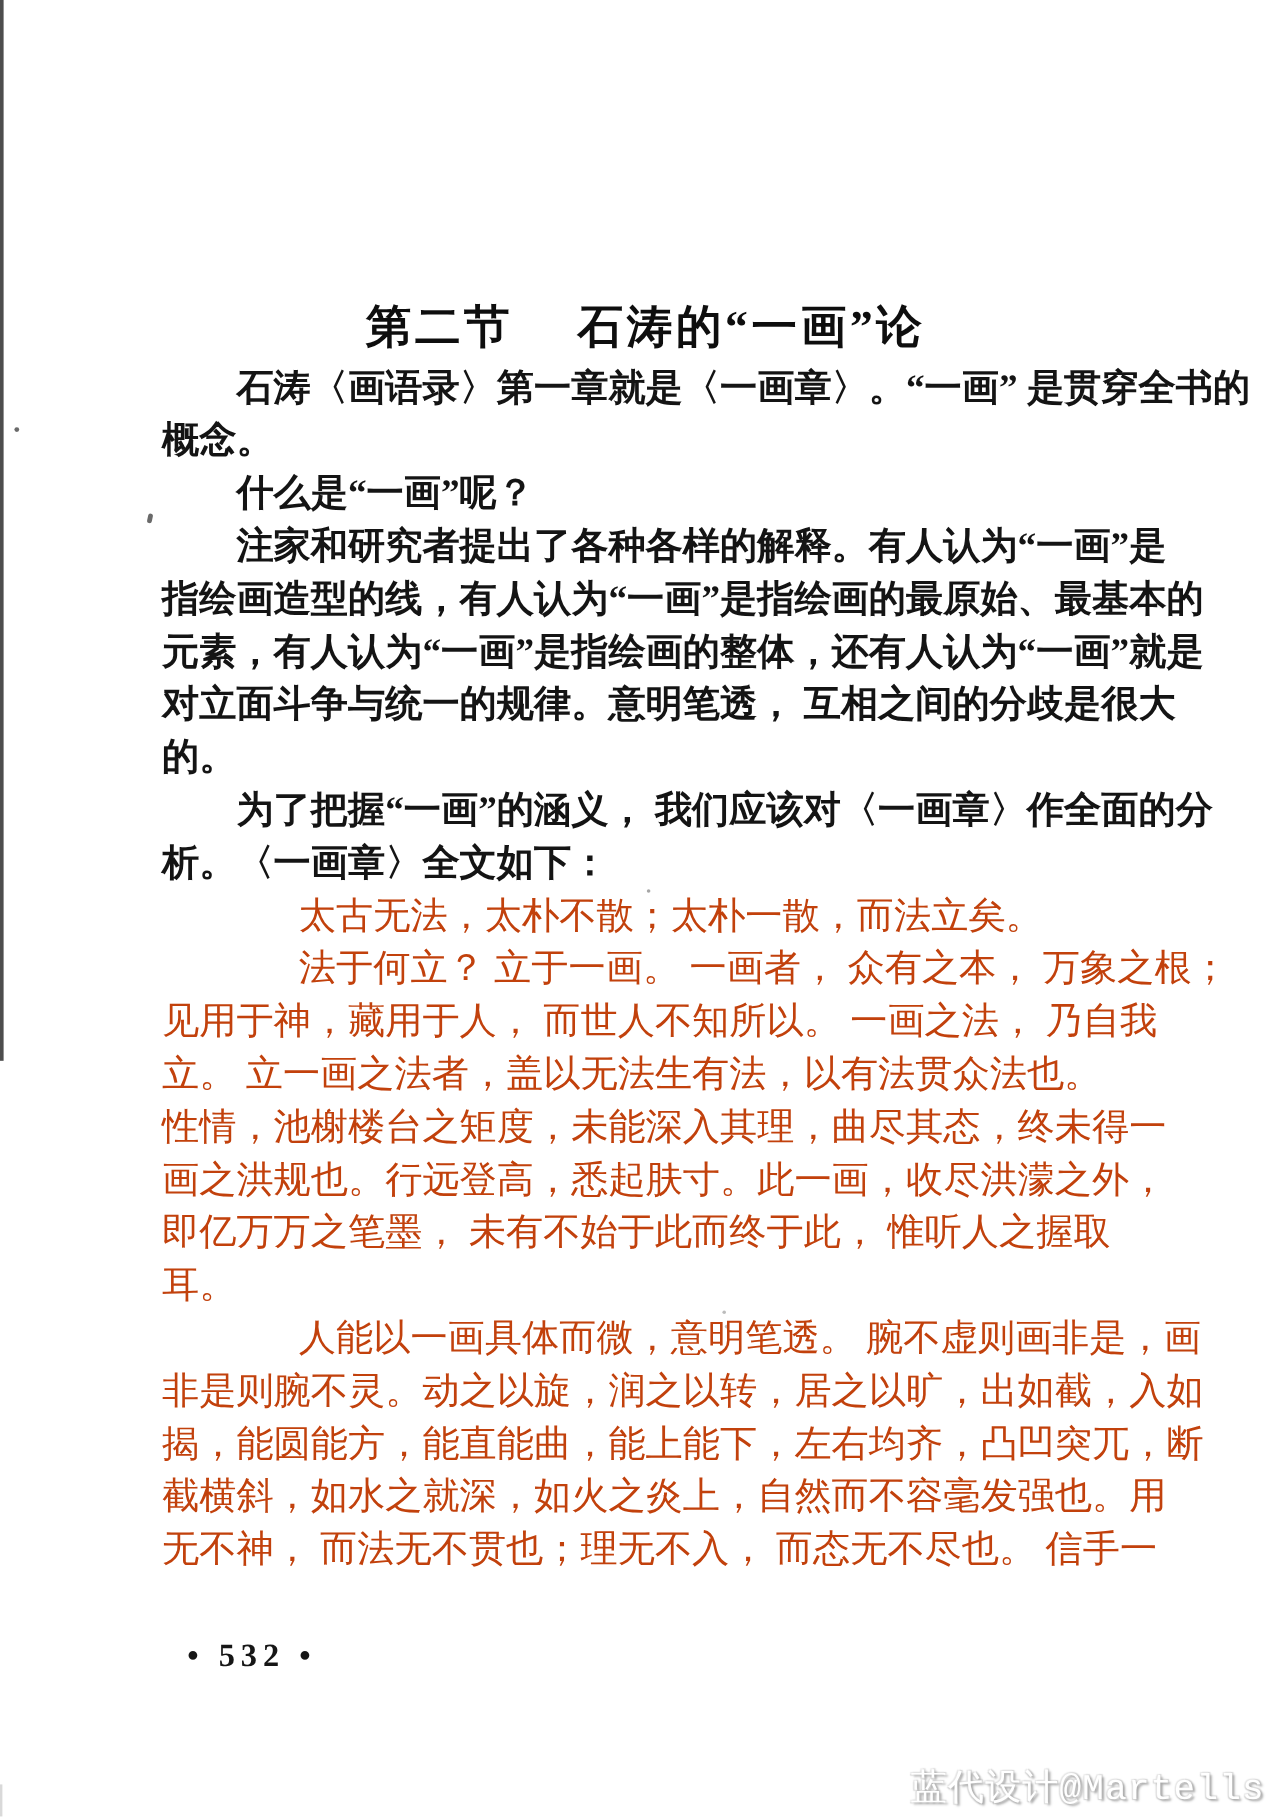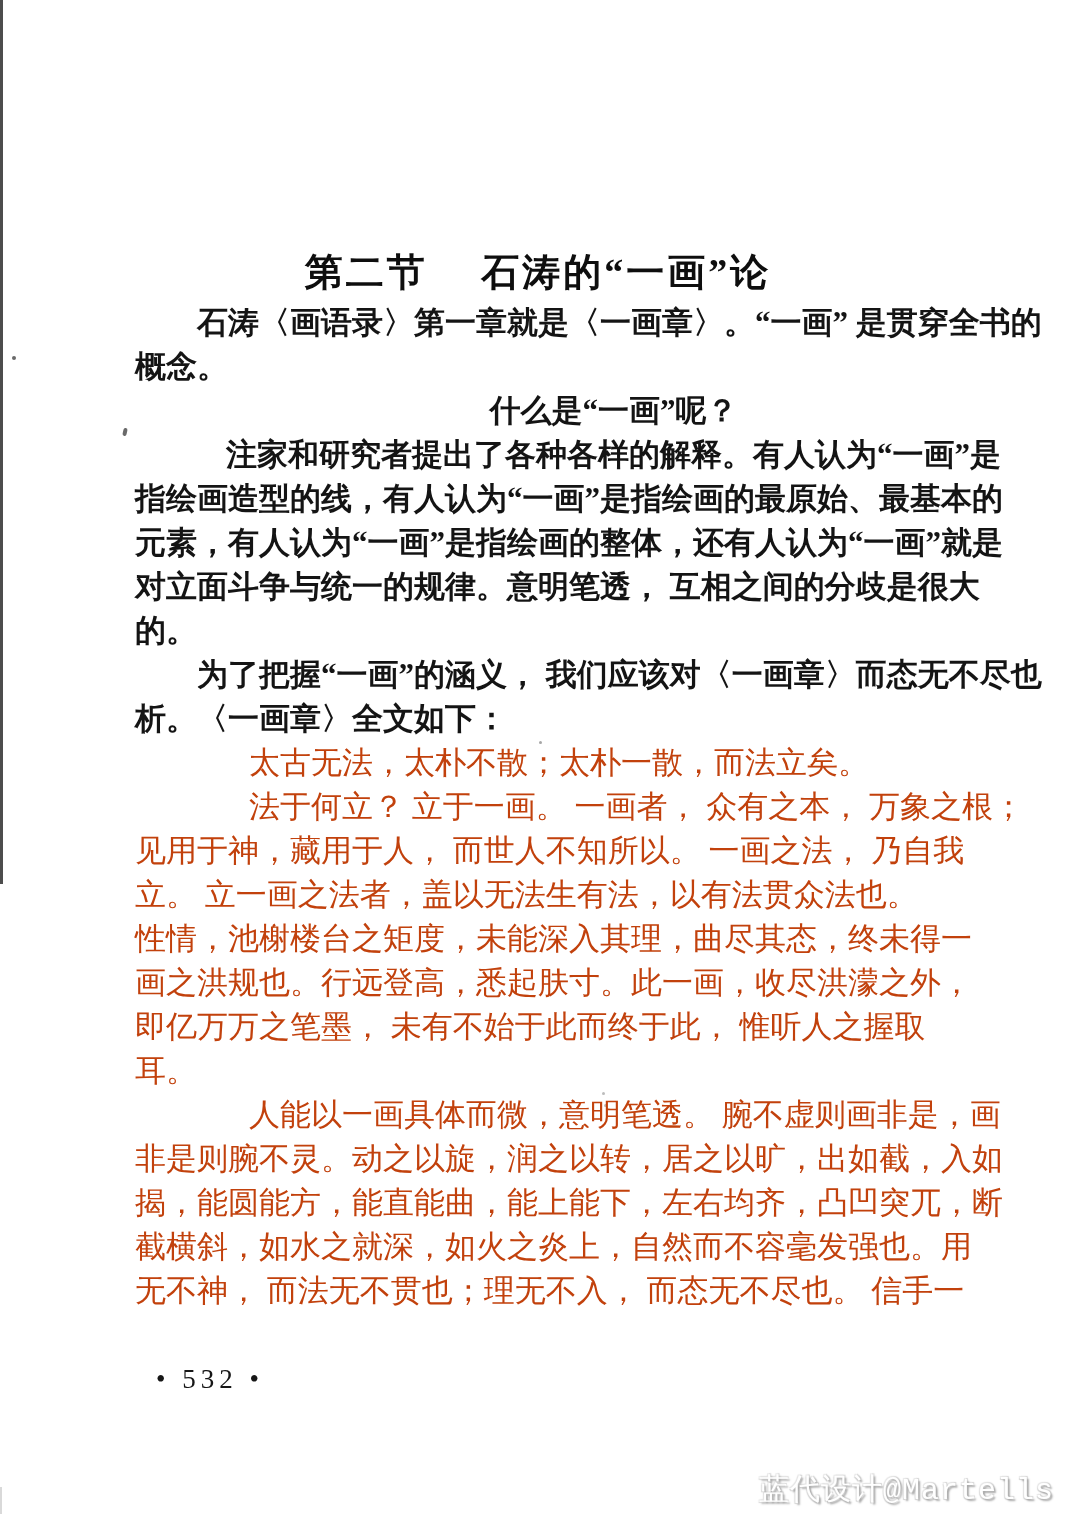--- a/index.html
+++ b/index.html
@@ -20,26 +20,26 @@
 
   .title{
     position:absolute;left:135px;top:222px;width:806px;
     text-align:center;font-size:38px;font-weight:800;
     letter-spacing:3px;white-space:pre;color:#0e0e0e;
   }
   .lines{position:absolute;left:135px;top:301px;width:895px;}
   .line{white-space:pre;font-size:31px;line-height:44px;height:44px;color:#141414;}
   .b{font-weight:700;}                 
   .q{font-weight:400;color:#c2410c;}   
-  .i2{padding-left:62px;text-align:center;}              
+  .i2{padding-left:62px;}              
   .iq{padding-left:114px;}             
 
   .page-number{
     position:absolute;left:156px;top:1364px;
-    font-size:27px;font-weight:400;letter-spacing:5px;color:#161616;white-space:pre;
+    font-size:27px;font-weight:700;letter-spacing:5px;color:#161616;white-space:pre;
   }
   .watermark{
     position:absolute;right:12px;bottom:4px;
     font-size:30px;color:#ffffff;
     font-family:Liberation Mono, monospace;
     text-shadow:2px 2px 2px #a8a8a8,-1px -1px 1px #e6e6e6,1px -1px 1px #d5d5d5,-1px 1px 1px #d5d5d5;
     letter-spacing:1px;white-space:pre;
   }
 </style>
 </head>
@@ -59,21 +59,21 @@
 
   <div class="lines">
     <div class="line b i2">石涛〈画语录〉第一章就是〈一画章〉。“一画” 是贯穿全书的</div>
     <div class="line b">概念。</div>
     <div class="line b i2">什么是“一画”呢？</div>
     <div class="line b i2">注家和研究者提出了各种各样的解释。有人认为“一画”是</div>
     <div class="line b">指绘画造型的线，有人认为“一画”是指绘画的最原始、最基本的</div>
     <div class="line b">元素，有人认为“一画”是指绘画的整体，还有人认为“一画”就是</div>
     <div class="line b">对立面斗争与统一的规律。意明笔透， 互相之间的分歧是很大</div>
     <div class="line b">的。</div>
-    <div class="line b i2">为了把握“一画”的涵义， 我们应该对〈一画章〉而态无不尽也</div>
+    <div class="line b i2">为了把握“一画”的涵义， 我们应该对〈一画章〉作全面的分</div>
     <div class="line b">析。〈一画章〉全文如下：</div>
     <div class="line q iq">太古无法，太朴不散；太朴一散，而法立矣。</div>
     <div class="line q iq">法于何立？ 立于一画。 一画者， 众有之本， 万象之根；</div>
     <div class="line q">见用于神，藏用于人， 而世人不知所以。 一画之法， 乃自我</div>
     <div class="line q">立。 立一画之法者，盖以无法生有法，以有法贯众法也。</div>
     <div class="line q">性情，池榭楼台之矩度，未能深入其理，曲尽其态，终未得一</div>
     <div class="line q">画之洪规也。行远登高，悉起肤寸。此一画，收尽洪濛之外，</div>
     <div class="line q">即亿万万之笔墨， 未有不始于此而终于此， 惟听人之握取</div>
     <div class="line q">耳。</div>
     <div class="line q iq">人能以一画具体而微，意明笔透。 腕不虚则画非是，画</div>

